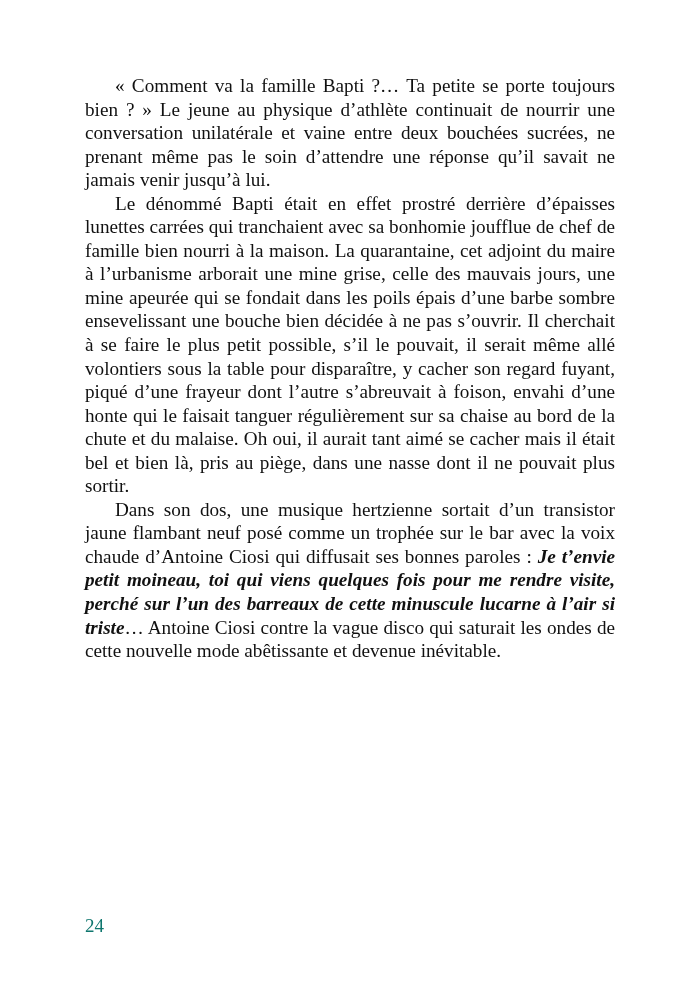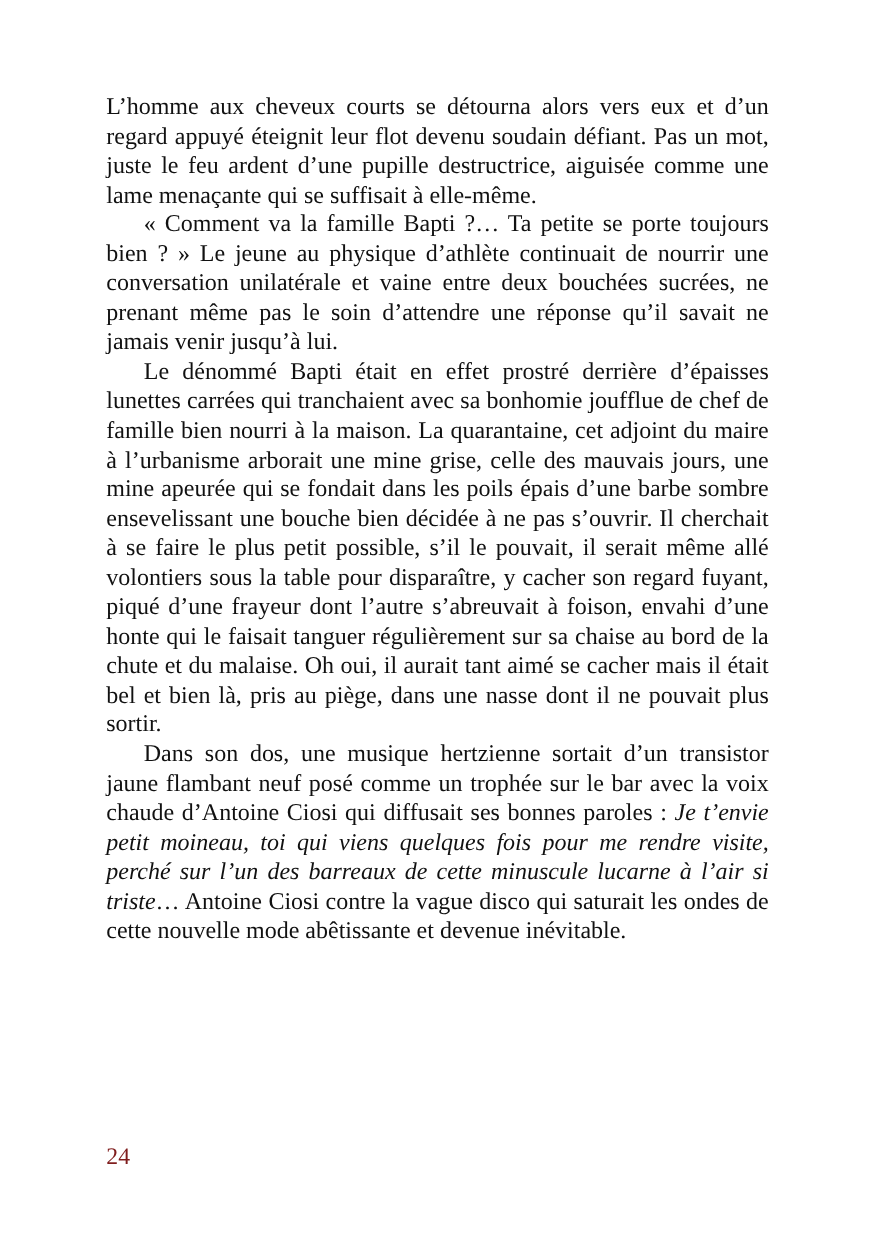--- a/index.html
+++ b/index.html
@@ -5,30 +5,29 @@
   html, body { margin: 0; padding: 0; background: #ffffff; }
   body { width: 700px; height: 992px; position: relative; overflow: hidden; }
   .page {
     position: absolute; left: 85px; top: 74px; width: 530px;
     font-family: "Liberation Serif", "DejaVu Serif", serif;
     font-size: 19.2px; line-height: 23.55px; color: #111111;
     text-align: justify; hyphens: none;
   }
   .page p { margin: 0; text-indent: 30px; }
   .page p.first { text-indent: 0; }
-  .page em { font-style: italic; }
+  .page em { font-style: italic; font-weight: bold; }
   .pagenum {
     position: absolute; left: 85px; top: 915px;
     font-family: "Liberation Serif", "DejaVu Serif", serif;
-    font-size: 19px; color: #7f1d1d;
+    font-size: 19px; color: #0f766e;
   }
 </style>
 </head>
 <body>
 
 <div class="page">
-  <p class="first">L’homme aux cheveux courts se détourna alors vers eux et d’un regard appuyé éteignit leur flot devenu soudain défiant. Pas un mot, juste le feu ardent d’une pupille destructrice, aiguisée comme une lame menaçante qui se suffisait à elle-même.</p>
   <p>« Comment va la famille Bapti ?… Ta petite se porte toujours bien ? » Le jeune au physique d’athlète continuait de nourrir une conversation unilatérale et vaine entre deux bouchées sucrées, ne prenant même pas le soin d’attendre une réponse qu’il savait ne jamais venir jusqu’à lui.</p>
   <p>Le dénommé Bapti était en effet prostré derrière d’épaisses lunettes carrées qui tranchaient avec sa bonhomie joufflue de chef de famille bien nourri à la maison. La quarantaine, cet adjoint du maire à l’urbanisme arborait une mine grise, celle des mauvais jours, une mine apeurée qui se fondait dans les poils épais d’une barbe sombre ensevelissant une bouche bien décidée à ne pas s’ouvrir. Il cherchait à se faire le plus petit possible, s’il le pouvait, il serait même allé volontiers sous la table pour disparaître, y cacher son regard fuyant, piqué d’une frayeur dont l’autre s’abreuvait à foison, envahi d’une honte qui le faisait tanguer régulièrement sur sa chaise au bord de la chute et du malaise. Oh oui, il aurait tant aimé se cacher mais il était bel et bien là, pris au piège, dans une nasse dont il ne pouvait plus sortir.</p>
   <p><span>Dans son dos, une musique hertzienne sortait d’un transistor jaune flambant neuf posé comme un trophée sur le bar avec la voix chaude d’Antoine Ciosi qui diffusait ses bonnes paroles : </span><em>Je t’envie petit moineau, toi qui viens quelques fois pour me rendre visite, perché sur l’un des barreaux de cette minuscule lucarne à l’air si triste</em><span>… Antoine Ciosi contre la vague disco qui saturait les ondes de cette nouvelle mode abêtissante et devenue inévitable.</span></p>
 </div>
 
 <div class="pagenum">24</div>
 
 </body></html>

